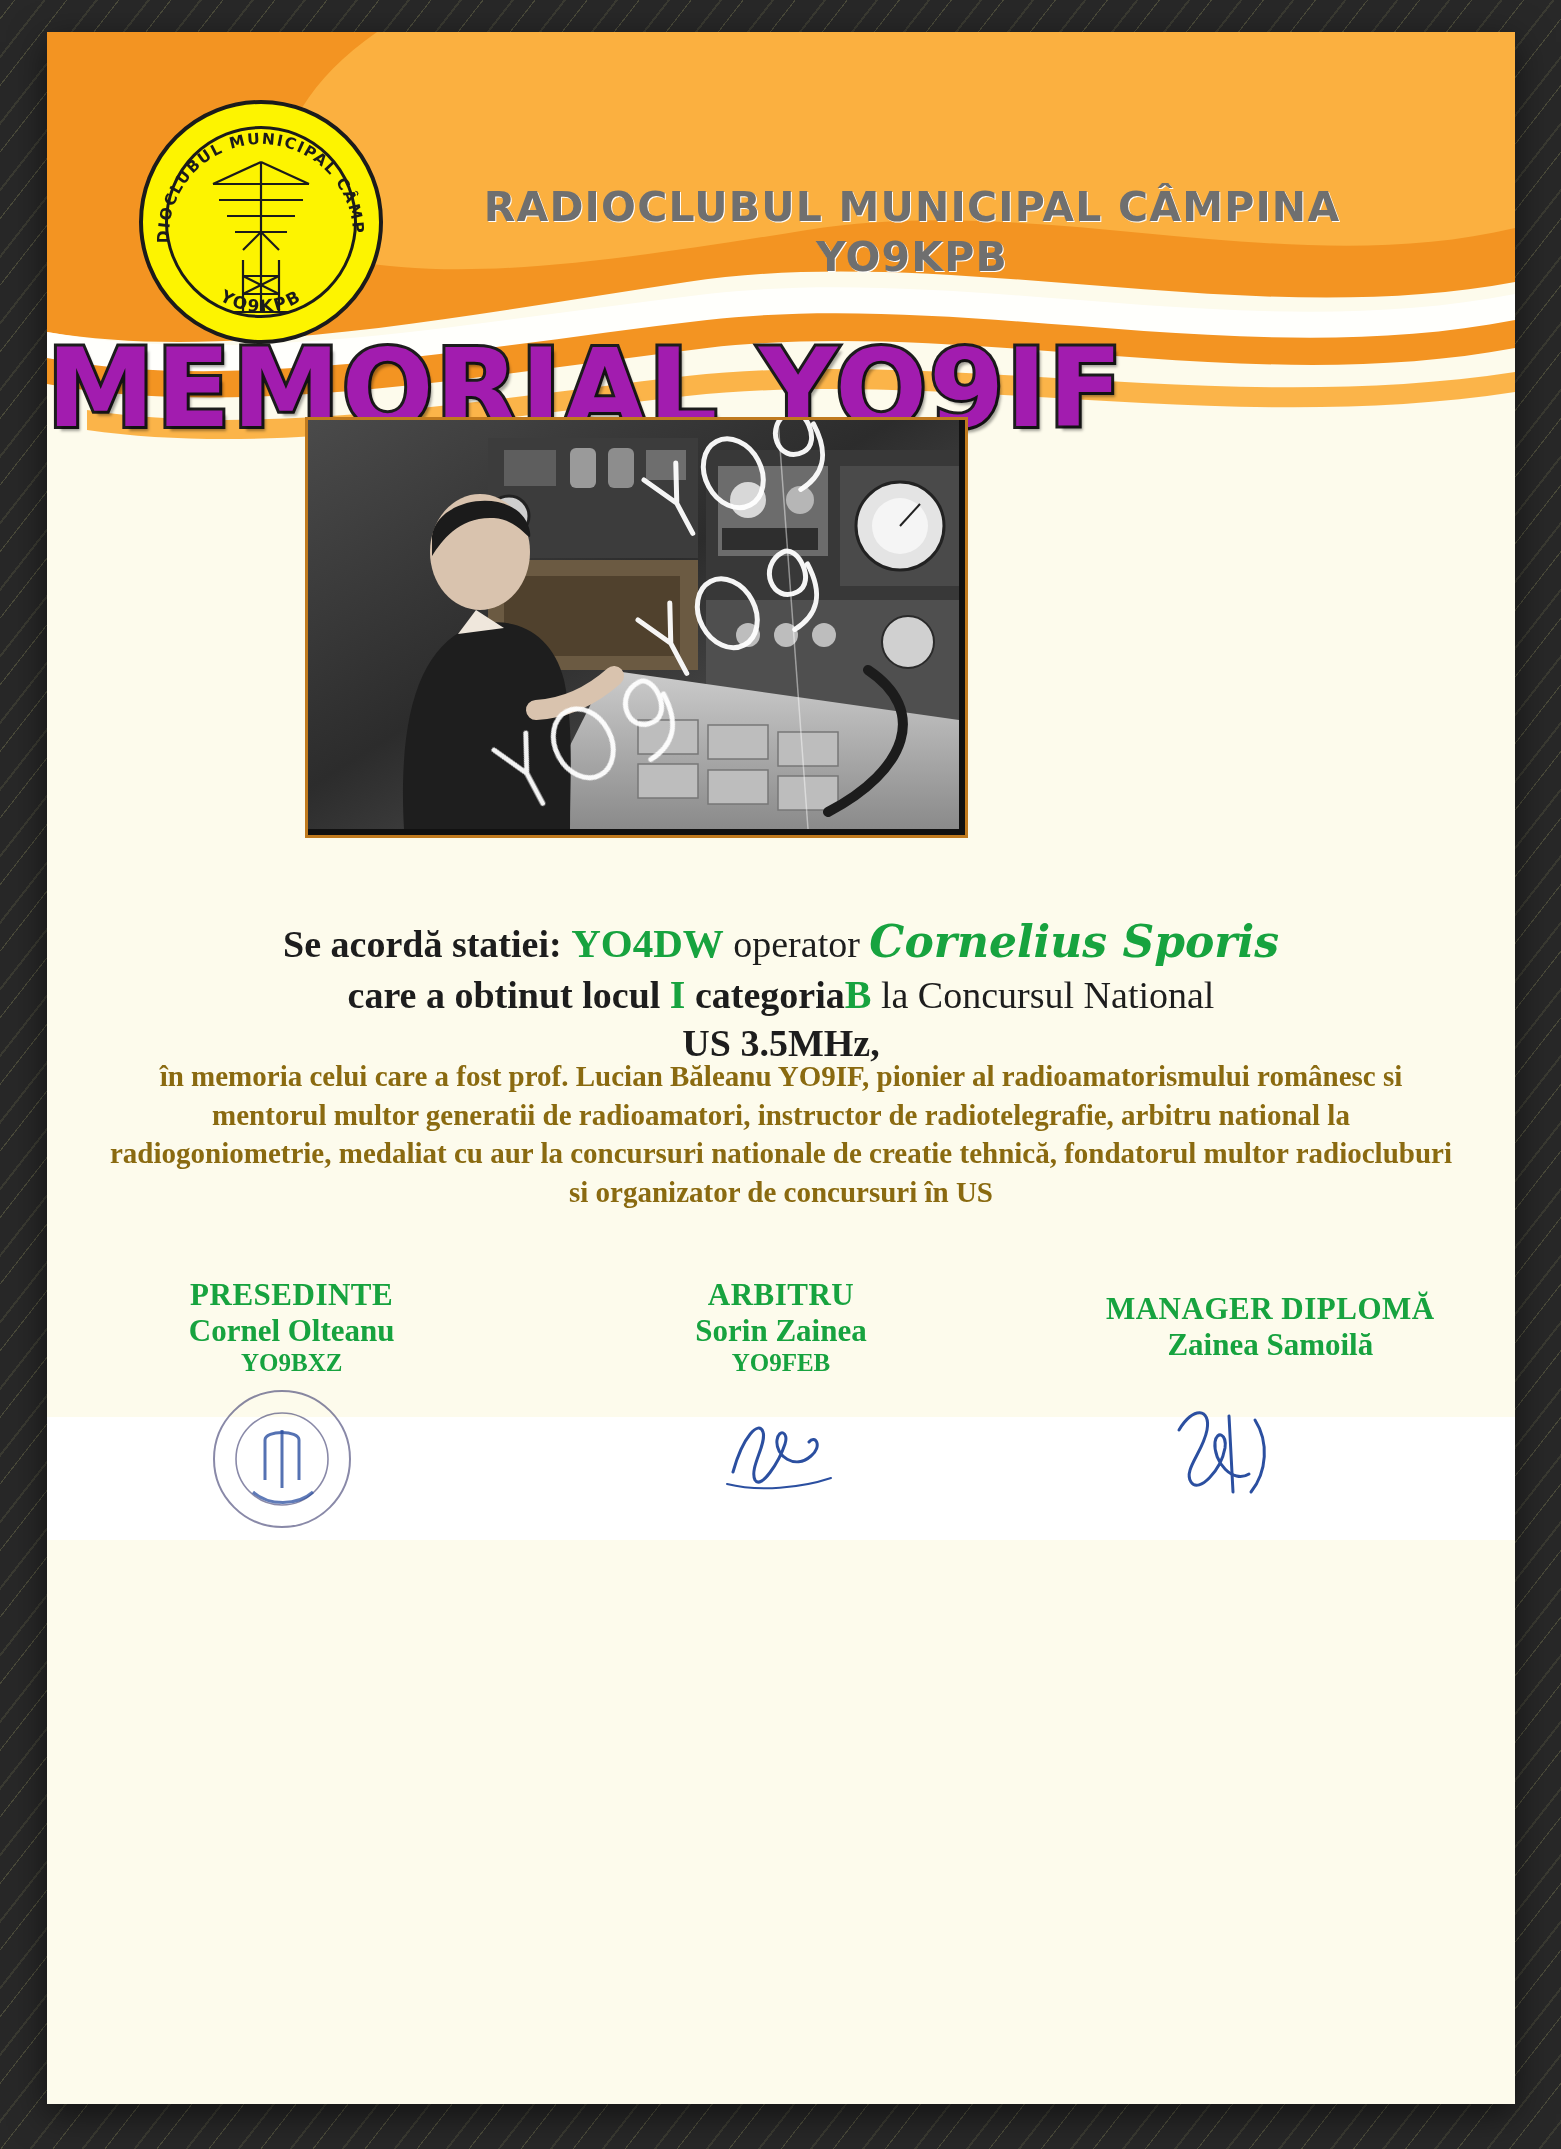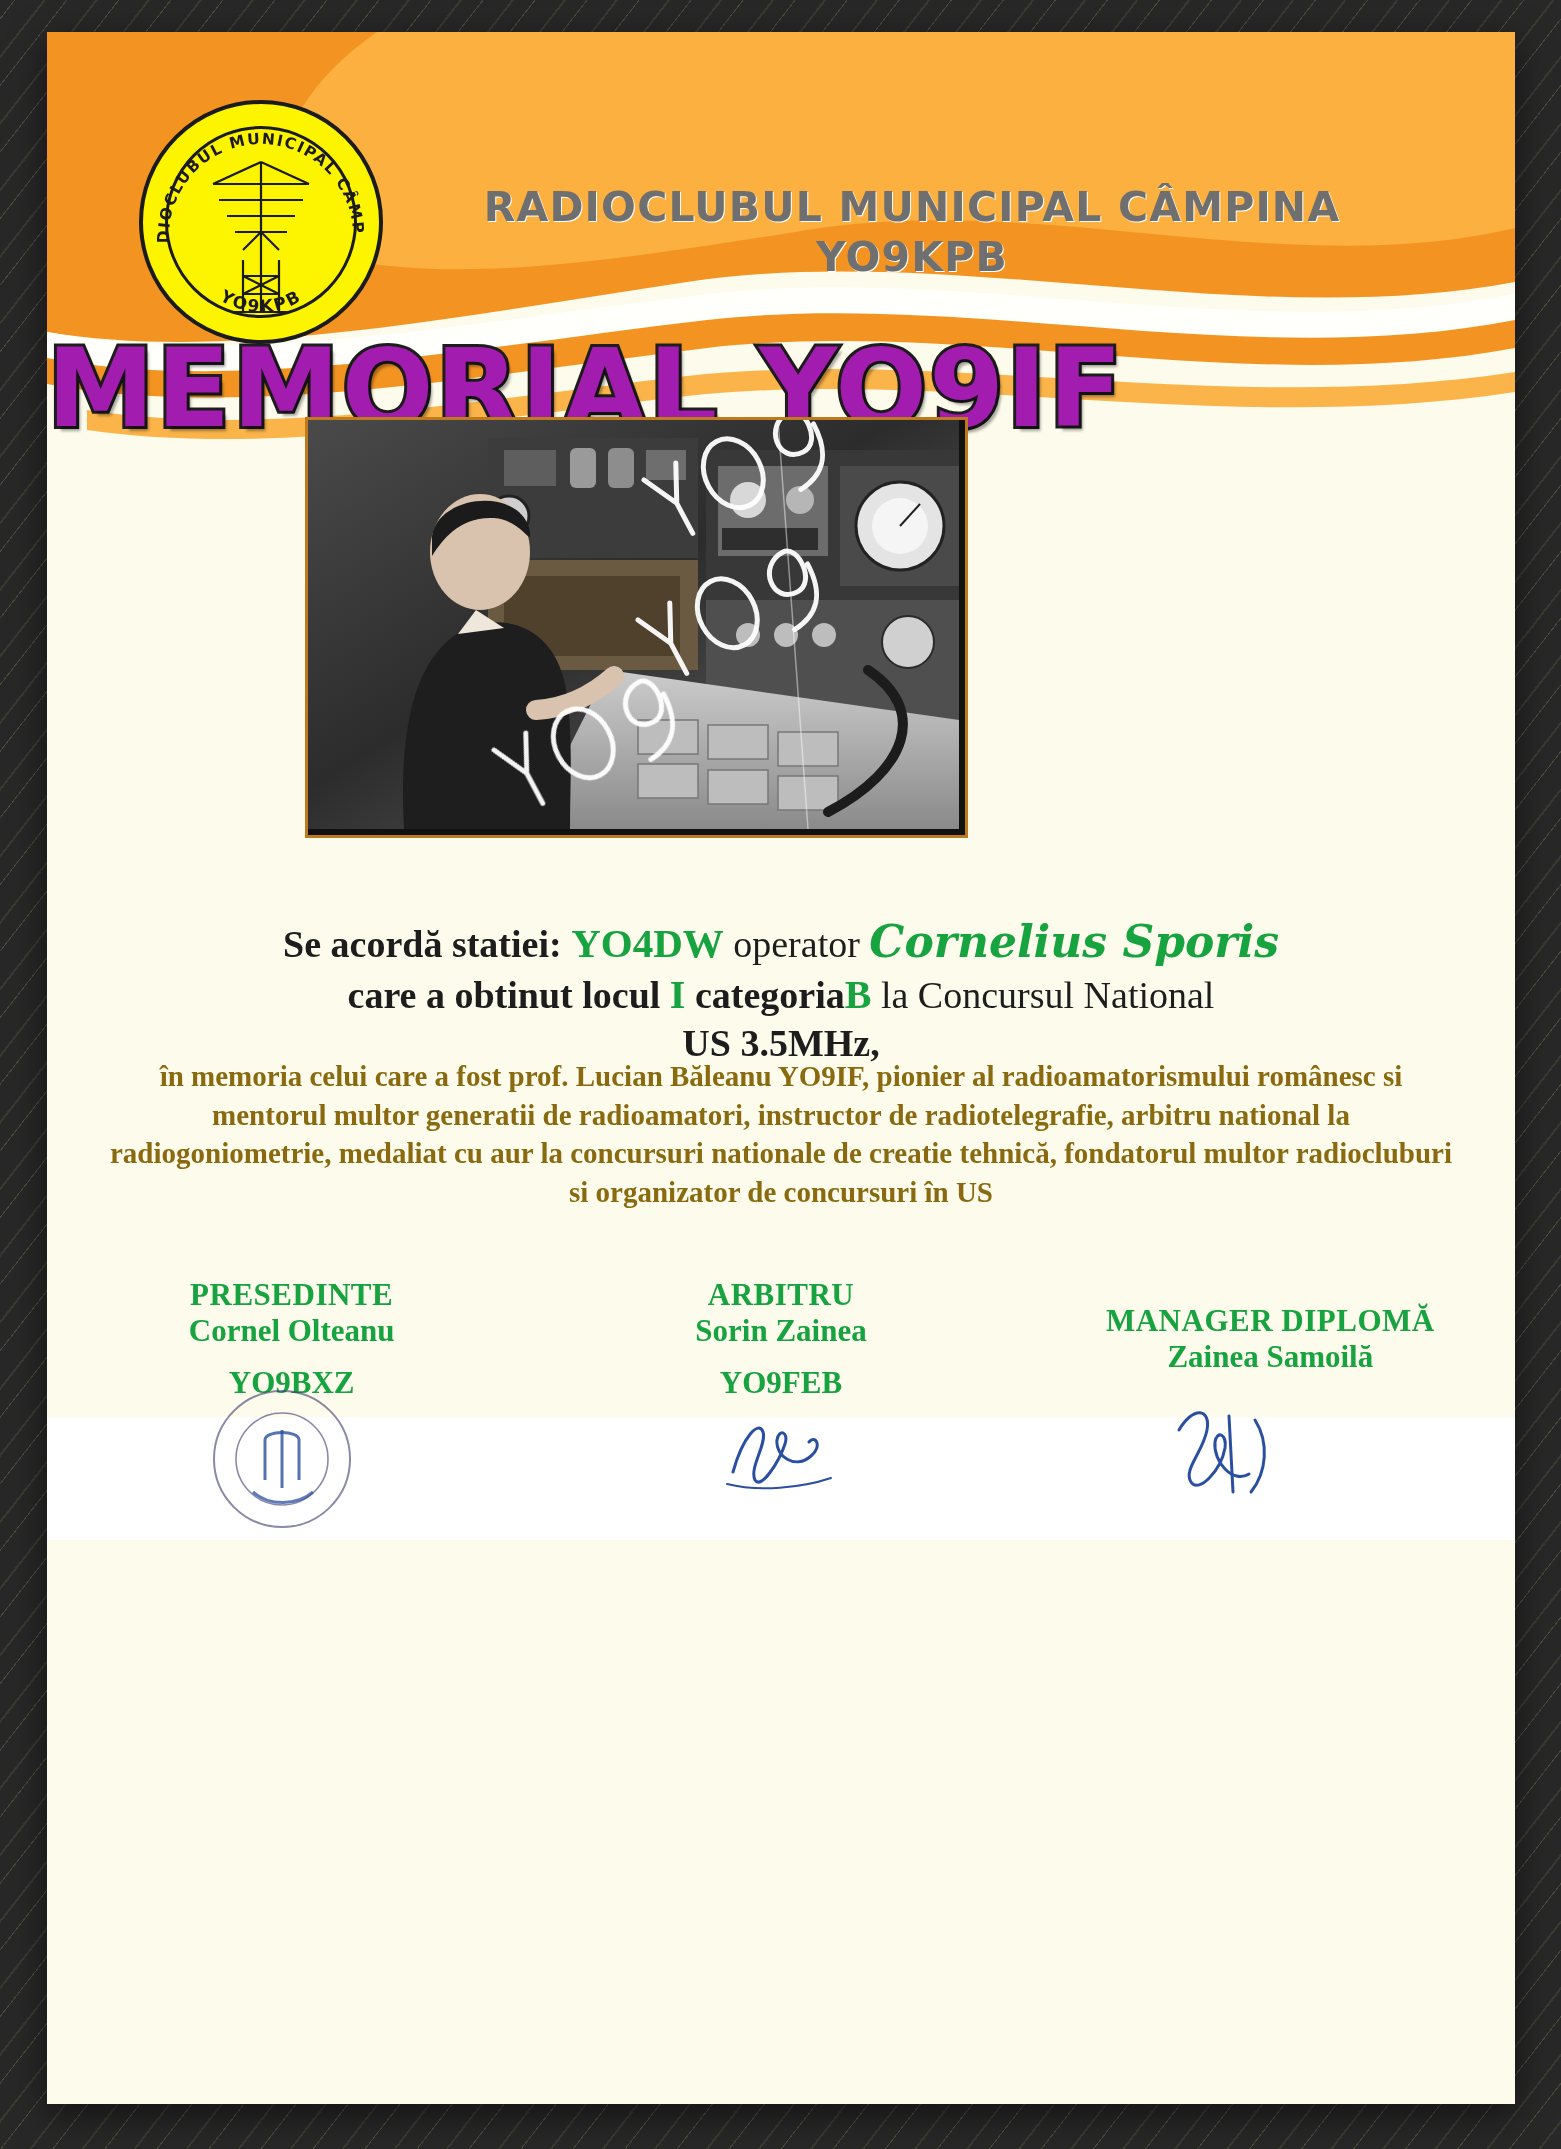--- a/index.html
+++ b/index.html
@@ -185,21 +185,21 @@
     align-items: center;
   }
   .sig {
     width: 420px;
     text-align: center;
     color: #17a33f;
     font-weight: bold;
   }
   .sig .role { font-size: 31px; letter-spacing: .5px; }
   .sig .name { font-size: 31px; }
-  .sig .call { font-size: 31px; margin-top: 16px; }
+  .sig .call { font-size: 25px; }
 
   
   .white-band {
     position: absolute;
     left: 0;
     top: 1385px;
     width: 100%;
     height: 123px;
     background: #ffffff;
   }

